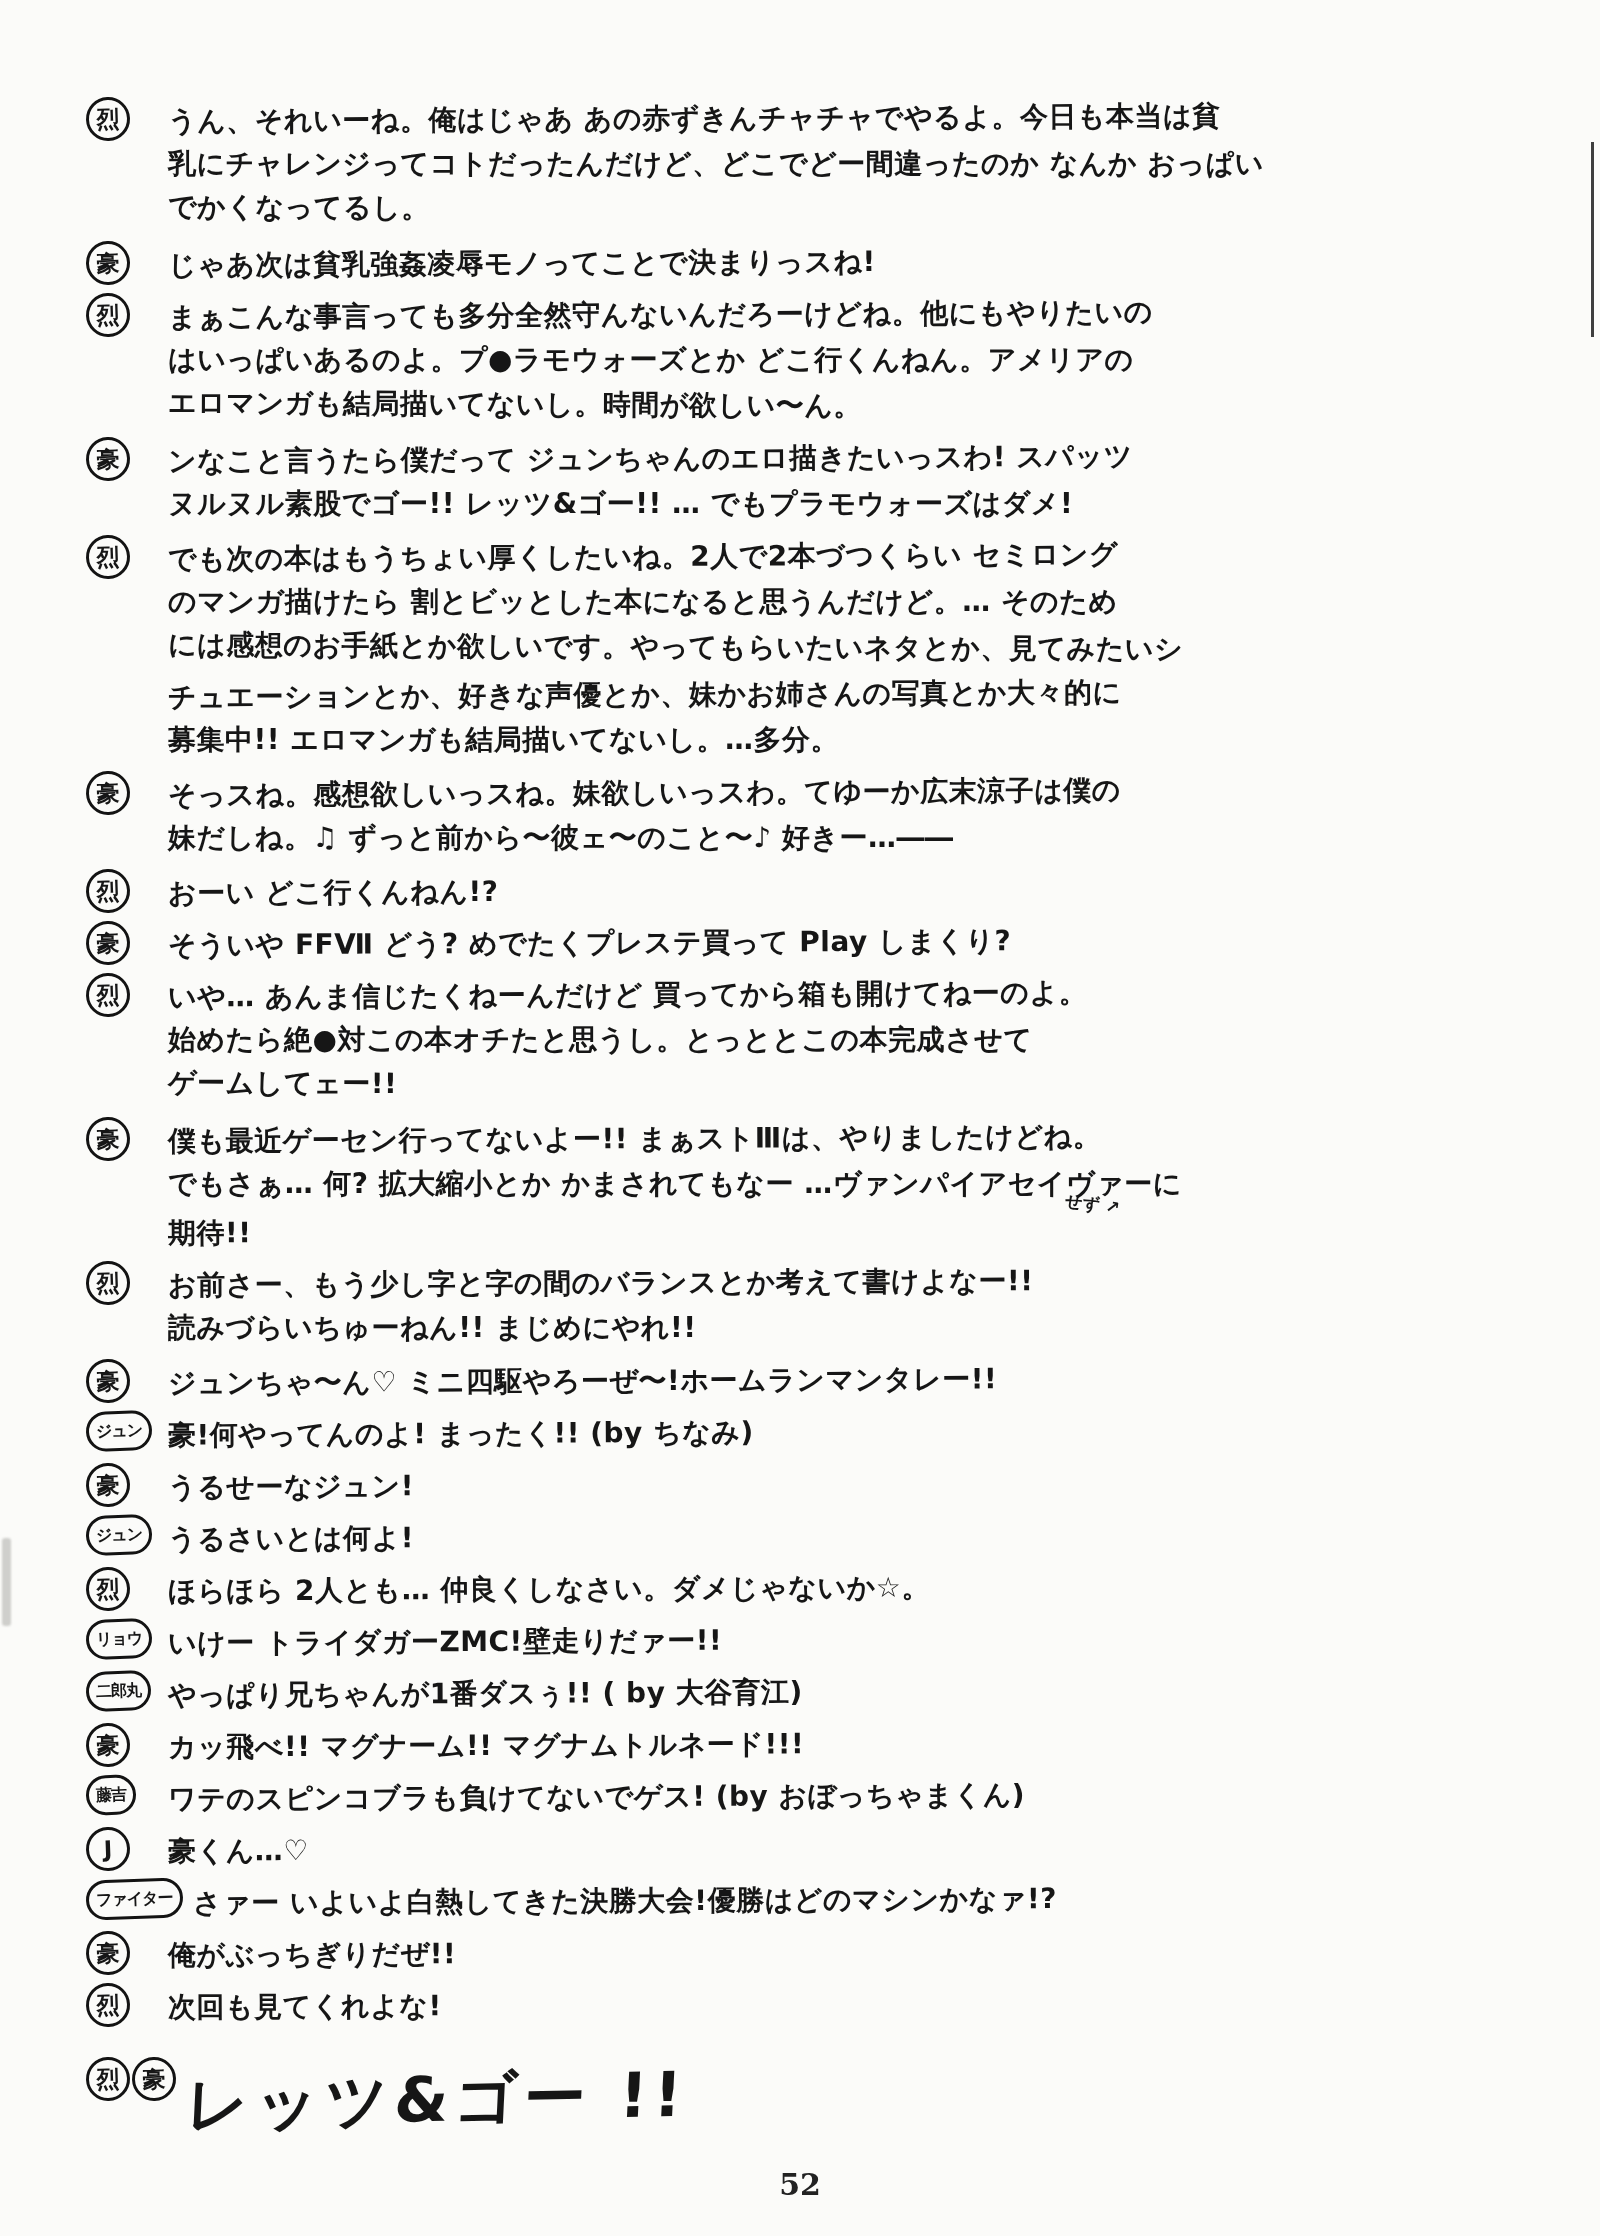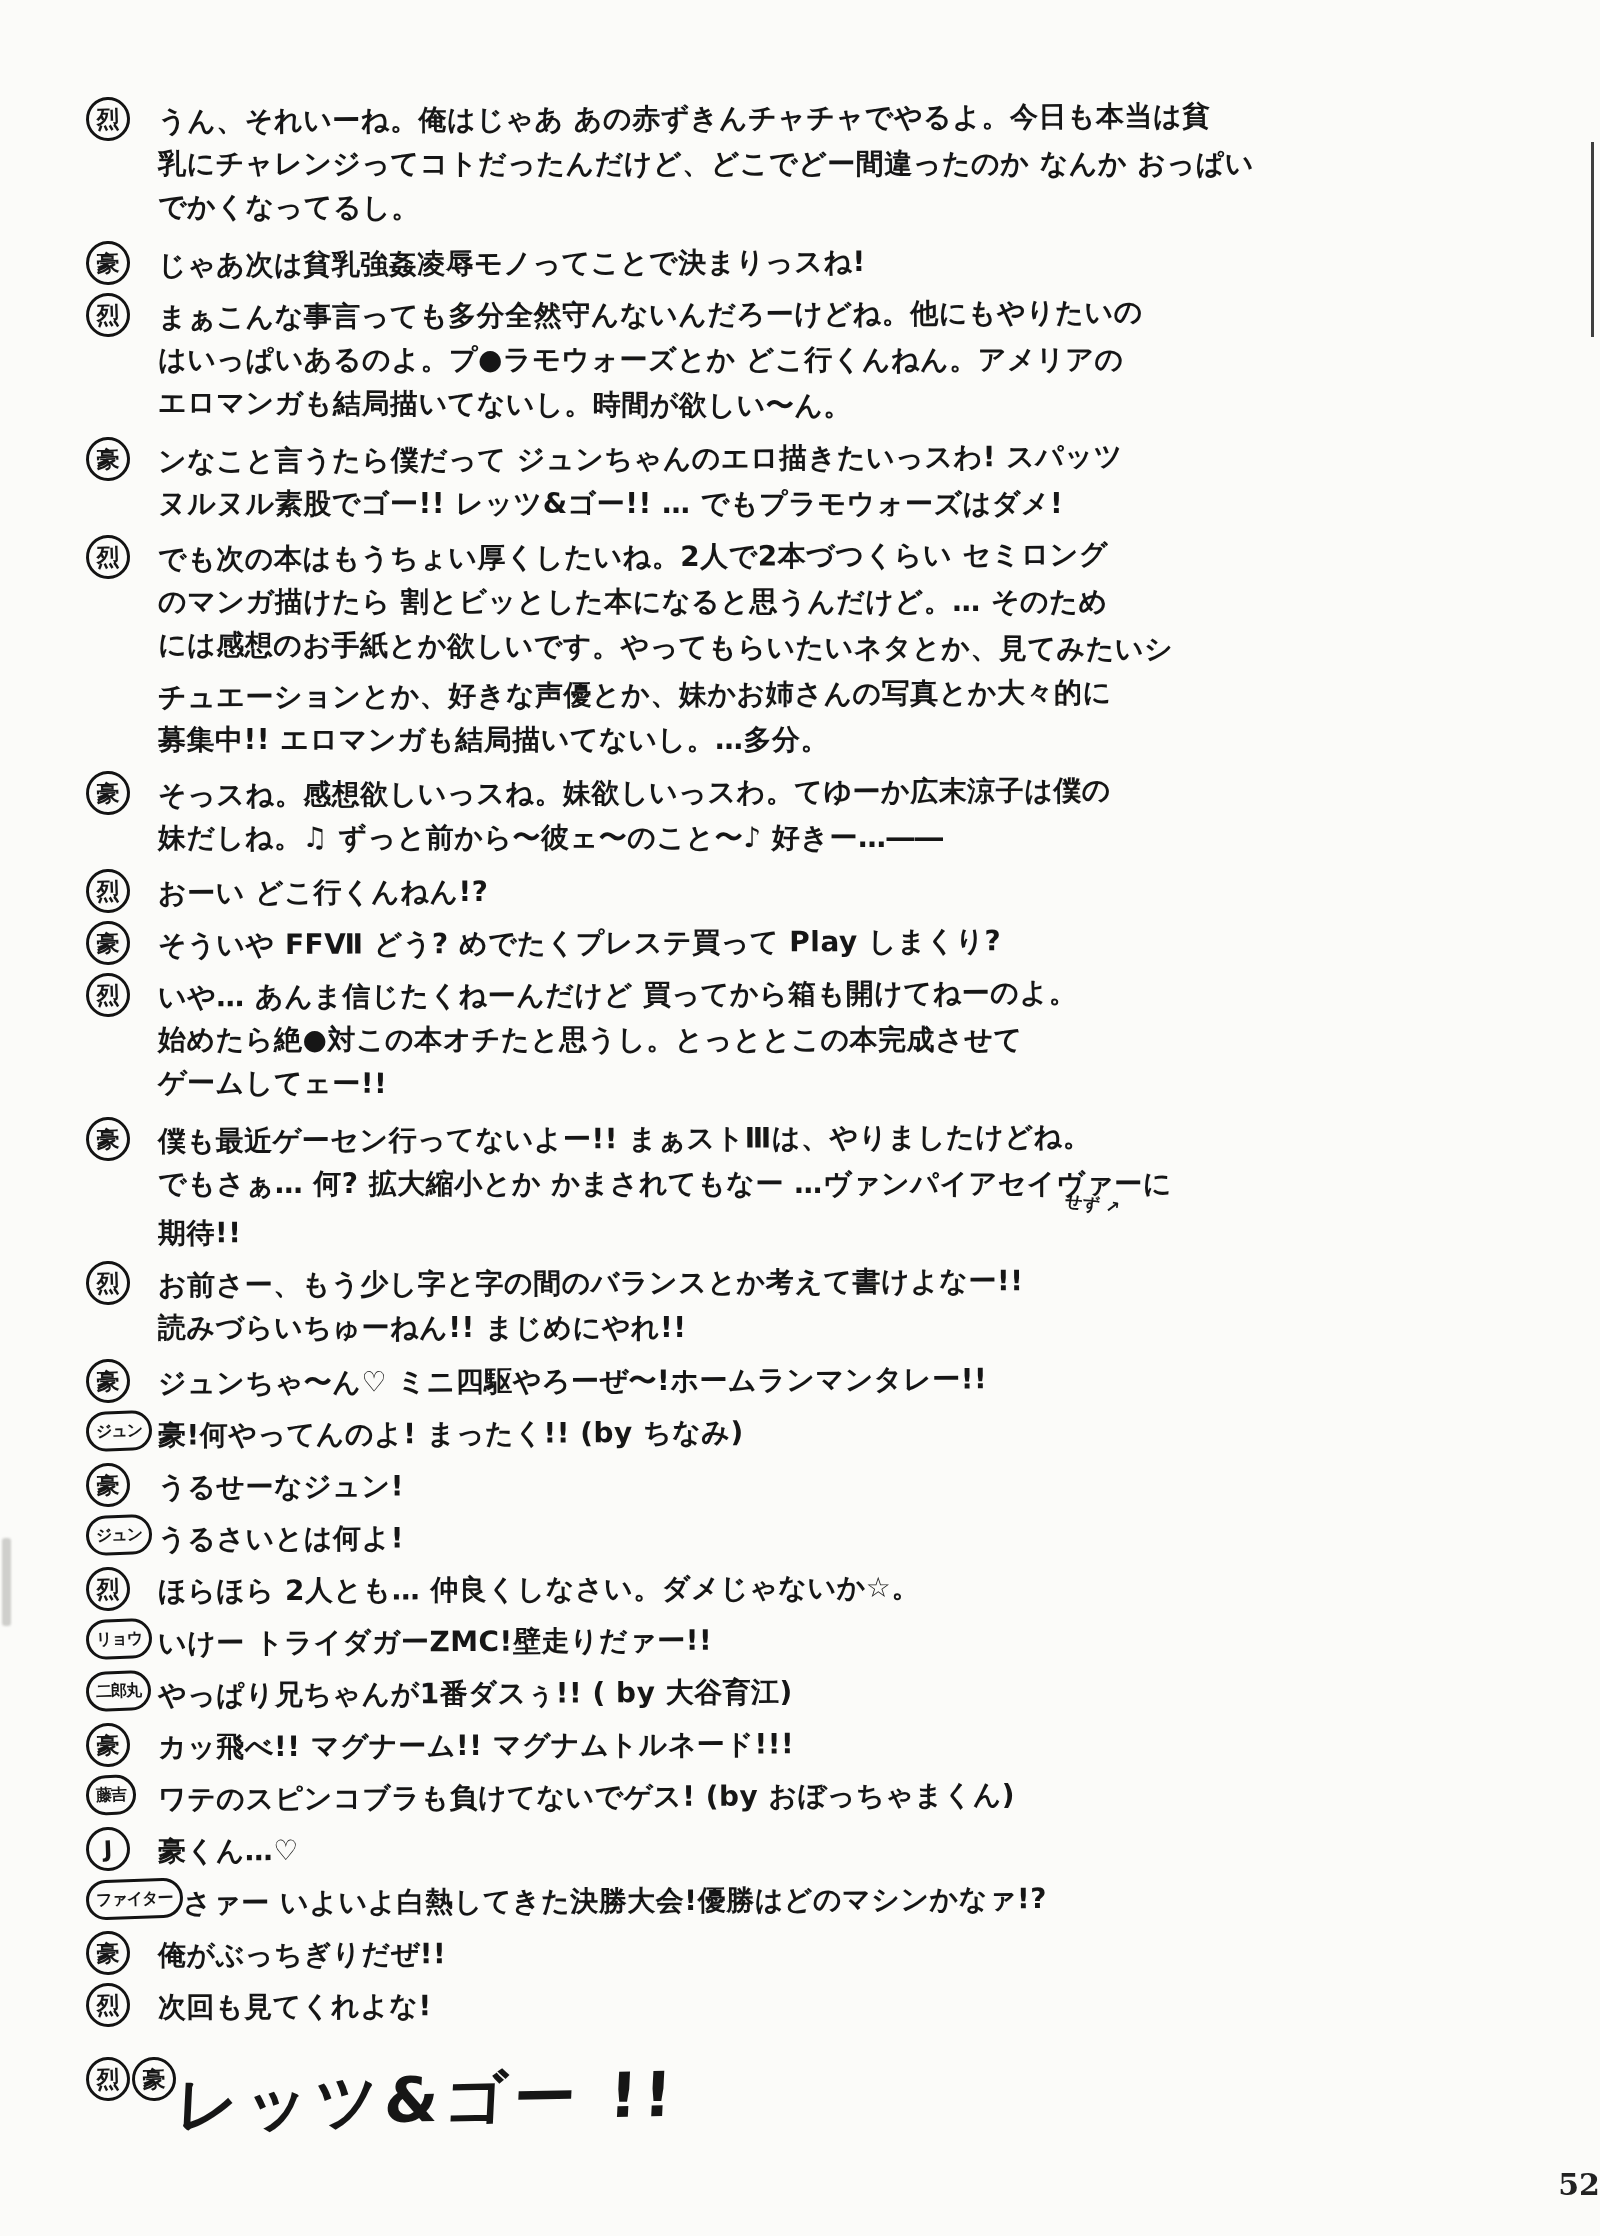--- a/index.html
+++ b/index.html
@@ -45,20 +45,21 @@
   .circle.wide{
     border-radius:24px;
     height:40px;
     font-size:16px;
     padding:0 7px;
     letter-spacing:-1px;
     white-space:nowrap;
   }
   .txt{
     flex:1 1 auto;
+    margin-left:10px;
     position:relative;
   }
   .line{
     font-size:28px;
     line-height:46px;
     font-weight:600;
     letter-spacing:0.5px;
     white-space:nowrap;
   }
   .line:nth-child(3n){transform:rotate(0.25deg);}
@@ -79,21 +80,21 @@
     margin-top:-14px;
     font-size:17px;
     font-weight:600;
     transform:rotate(8deg);
     white-space:nowrap;
   }
   .pagenum{
     position:absolute;
     left:0;right:0;
     bottom:34px;
-    text-align:right;
+    text-align:center;
     font-family:"DejaVu Serif",serif;
     font-size:30px;
     font-weight:bold;
     color:#222;
   }
   .artifact-right{
     position:absolute;
     right:6px;top:142px;
     width:3px;height:195px;
     background:#1d1d1d;

